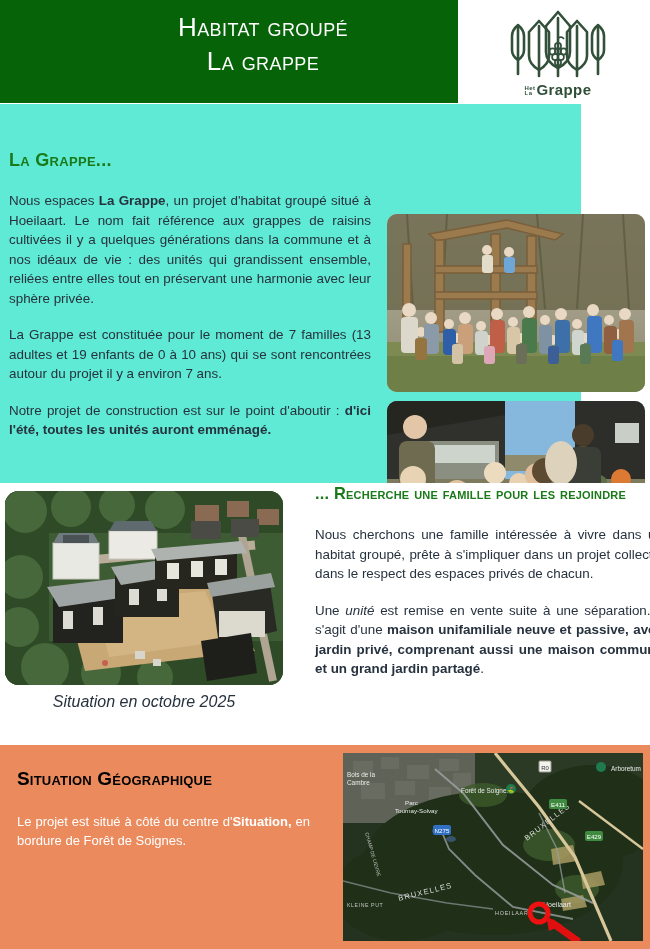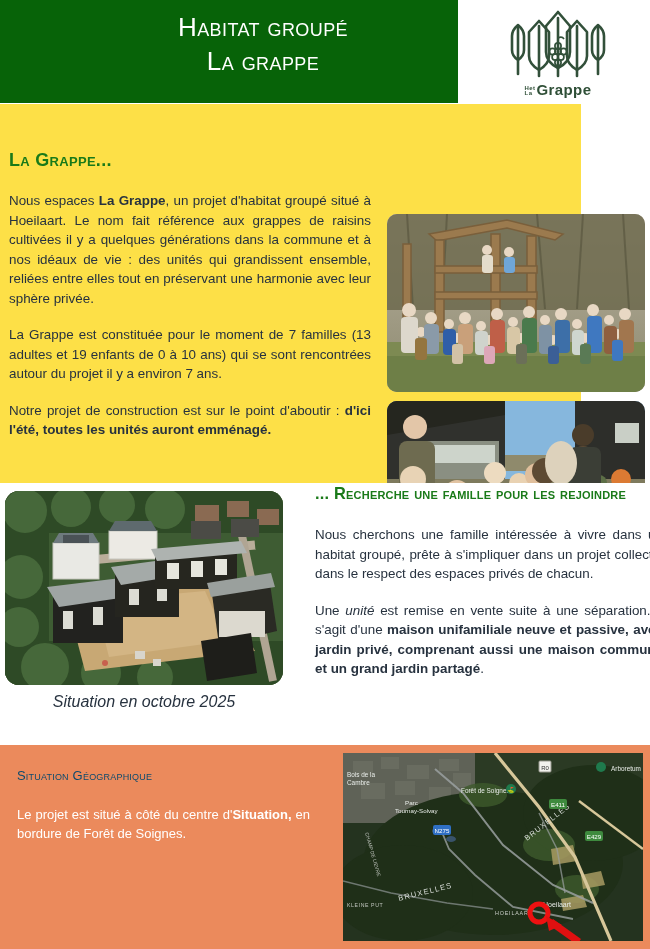--- a/index.html
+++ b/index.html
@@ -67,21 +67,21 @@
     vertical-align: middle;
     text-align: left;
     margin-right: 1px;
   }
 
   
   .cream {
     position: relative;
     width: 581px;
     height: 379px;
-    background: #fde047;
+    background: #5eead4;
   }
   .intro-col {
     position: absolute;
     left: 9px; top: 46px;
     width: 362px;
   }
   .h-green {
     color: #1a7a19;
     font-variant: small-caps;
     font-weight: bold;
@@ -160,24 +160,24 @@
     left: 0; top: 745px;
     width: 650px; height: 204px;
     background: #eb8a5c;
   }
   .geo-col {
     position: absolute;
     left: 17px; top: 23px;
     width: 293px;
   }
   .h-geo {
-    color: #0c4a6e;
+    color: #000000;
     font-variant: small-caps;
-    font-weight: normal;
-    font-size: 13px;
+    font-weight: bold;
+    font-size: 19px;
     letter-spacing: 0.2px;
     margin: 0 0 22px 0;
   }
   .geo-p {
     color: #ffffff;
     font-size: 13px;
     line-height: 19px;
     text-align: justify;
     margin: 0 0 16px 0;
   }

